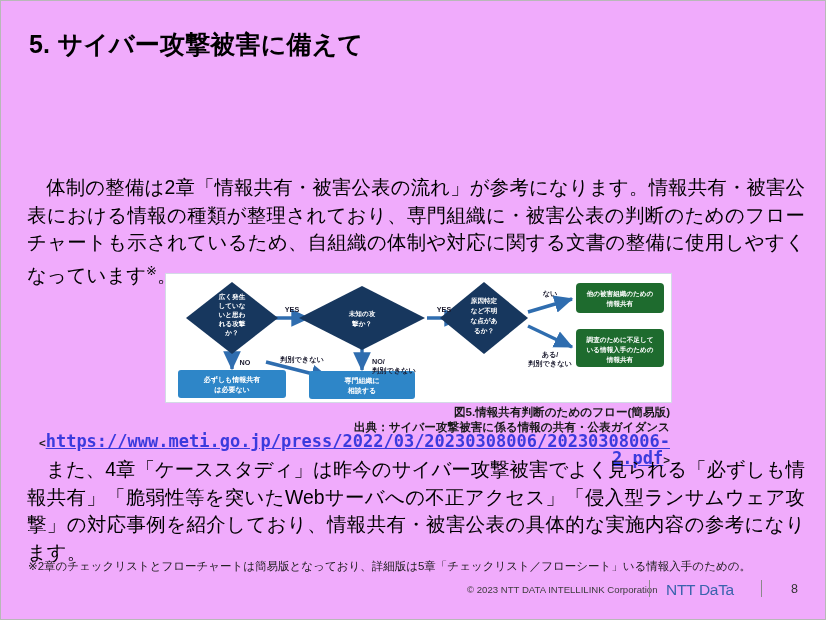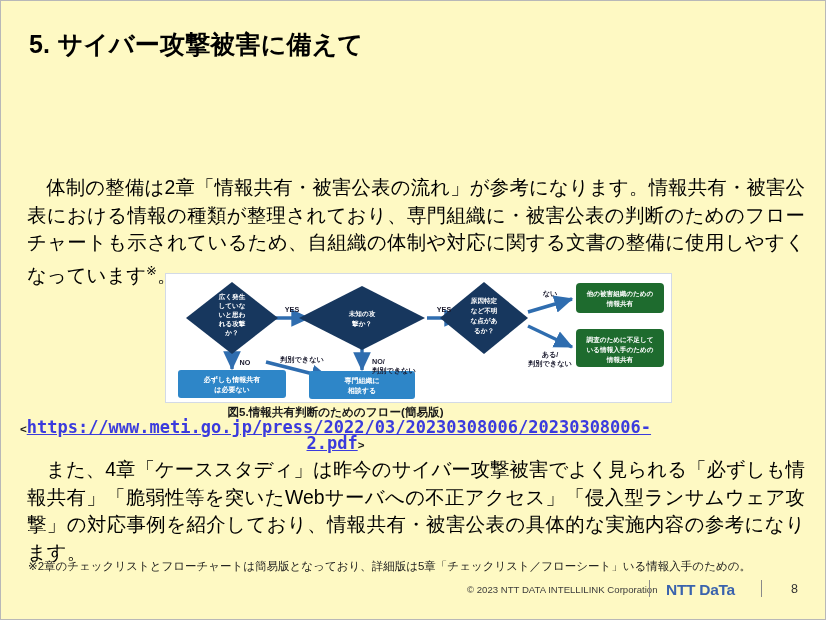--- a/index.html
+++ b/index.html
@@ -7,21 +7,21 @@
     padding: 0;
     background: #ffffff;
   }
   body {
     font-family: "Liberation Sans", "DejaVu Sans", sans-serif;
   }
   #slide {
     position: relative;
     width: 826px;
     height: 620px;
-    background: #fef9c3;
+    background: #f0abfc;
     border: 1px solid #b8b8b8;
     box-sizing: border-box;
     overflow: hidden;
   }
 
   
   #title {
     position: absolute;
     left: 28px;
     top: 27px;
@@ -69,21 +69,21 @@
     width: 505px;
     height: 128px;
   }
 
   
   #caption {
     position: absolute;
     left: 0;
     top: 404px;
     width: 669px;
-    text-align: center;
+    text-align: right;
     font-size: 11.6px;
     font-weight: bold;
     line-height: 14.6px;
     color: #1a1a1a;
   }
   #caption .url {
     font-family: "DejaVu Sans Mono", "Liberation Mono", monospace;
     font-size: 17px;
     color: #3b3bdd;
     text-decoration: underline;
@@ -124,21 +124,21 @@
     height: 17px;
     background: #8a8a8a;
   }
   #div1 { left: 648px; }
   #div2 { left: 760px; }
   #logo {
     position: absolute;
     left: 665px;
     top: 2px;
     font-size: 15.5px;
-    font-weight: bold;
+    font-weight: normal;
     color: #3a63ad;
     letter-spacing: -0.3px;
     white-space: nowrap;
   }
   #pagenum {
     position: absolute;
     left: 790px;
     top: 3px;
     font-size: 12.5px;
     color: #333333;
@@ -237,20 +237,21 @@
       <text class="flabel" x="206" y="90">NO/</text>
       <text class="flabel" x="206" y="99">判別できない</text>
       <text class="flabel" x="384" y="22" text-anchor="middle">ない</text>
       <text class="flabel" x="384" y="83" text-anchor="middle">ある/</text>
       <text class="flabel" x="384" y="92" text-anchor="middle">判別できない</text>
     </svg>
   </div>
 
   <div id="caption">
     <div>図5.情報共有判断のためのフロー(簡易版)</div>
+    <div>出典：サイバー攻撃被害に係る情報の共有・公表ガイダンス</div>
     <div><span class="brk">&lt;</span><span class="url">https://www.meti.go.jp/press/2022/03/20230308006/20230308006-2.pdf</span><span class="brk">&gt;</span></div>
   </div>
 
   <div class="para" id="para3"><span class="indent"></span><span>また、4章「ケーススタディ」は昨今のサイバー攻撃被害でよく見られる「必ずしも情報共有」「脆弱性等を突いたWebサーバへの不正アクセス」「侵入型ランサムウェア攻撃」の対応事例を紹介しており、情報共有・被害公表の具体的な実施内容の参考になります。</span></div>
 
   <div id="footnote">※2章のチェックリストとフローチャートは簡易版となっており、詳細版は5章「チェックリスト／フローシート」いる情報入手のための。</div>
 
   <div id="footer">
     <div id="copyright">© 2023 NTT DATA INTELLILINK Corporation</div>
     <div class="divider" id="div1"></div>

